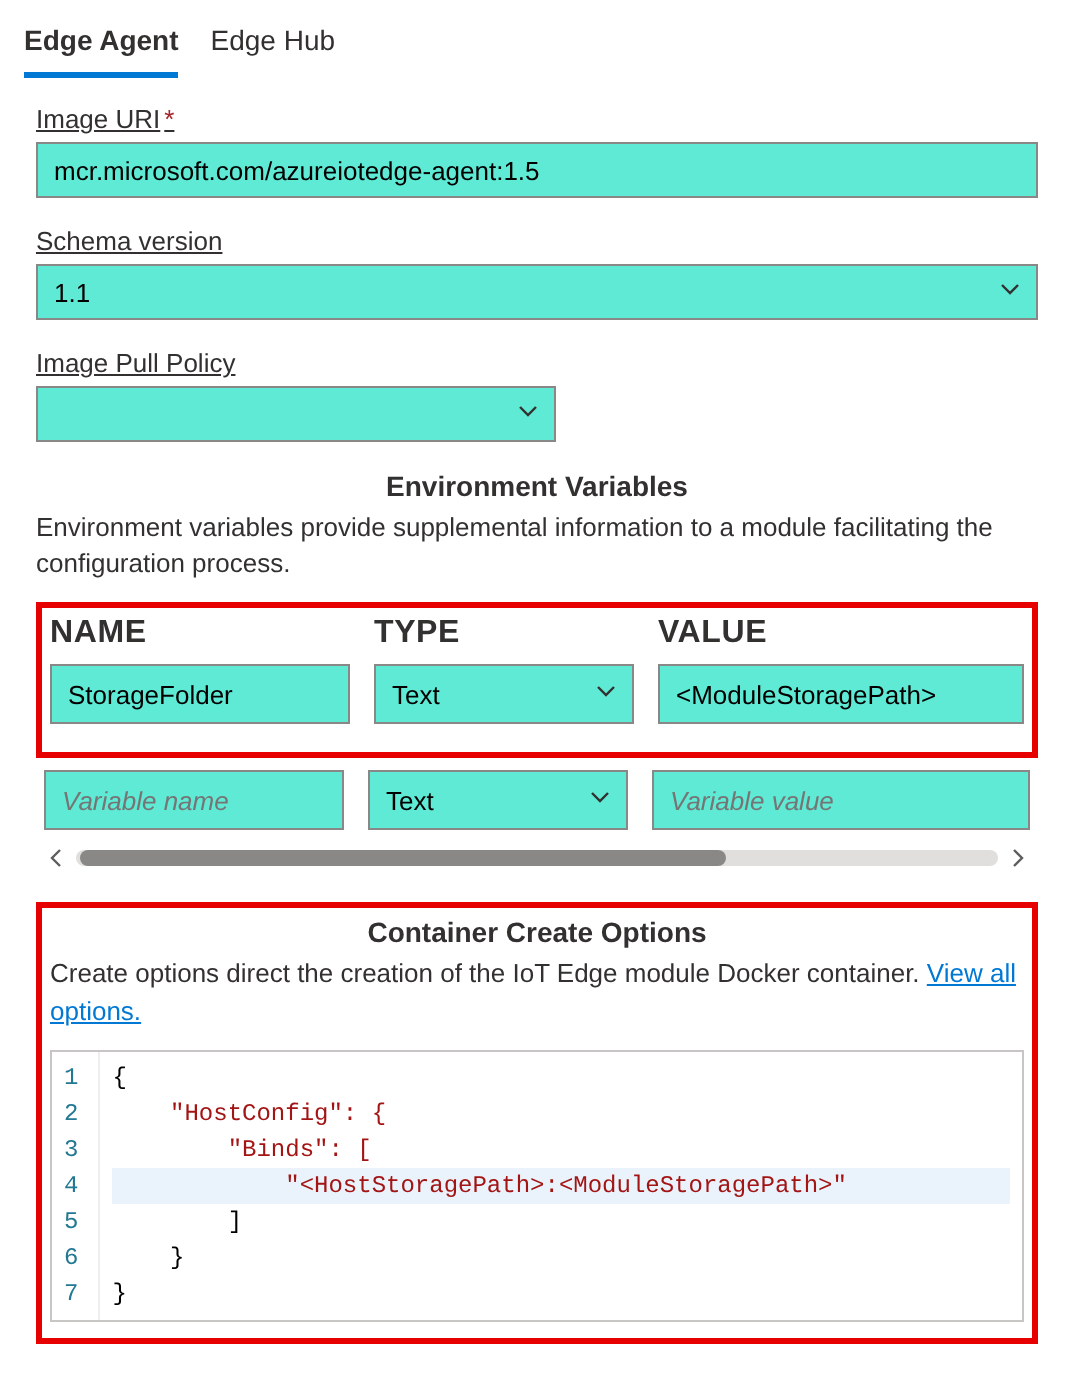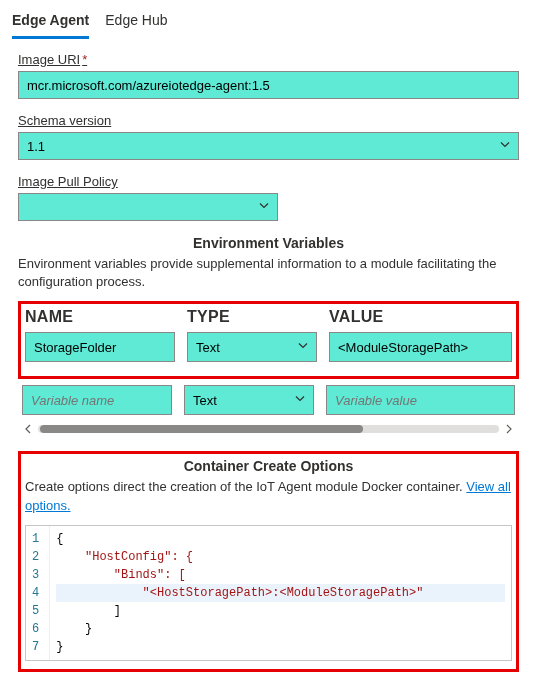--- a/index.html
+++ b/index.html
@@ -241,21 +241,21 @@
     <span class="arrow-btn">
       <svg width="10" height="10" viewBox="0 0 10 10">
           <path d="M3 1 L7 5 L3 9" stroke="#605e5c" stroke-width="1.2" fill="none"></path>
         </svg>
     </span>
   </div>
 
   <div class="highlight-box">
     <div class="section-title">Container Create Options</div>
     <div class="section-desc">
-      <span>Create options direct the creation of the IoT Agent module Docker container. </span><span class="link">View all options.</span>
+      <span>Create options direct the creation of the IoT Edge module Docker container. </span><span class="link">View all options.</span>
     </div>
     <div class="code-editor">
       <div class="gutter">
         <div>1</div>
           <div>2</div>
           <div>3</div>
           <div>4</div>
           <div>5</div>
           <div>6</div>
           <div>7</div>

